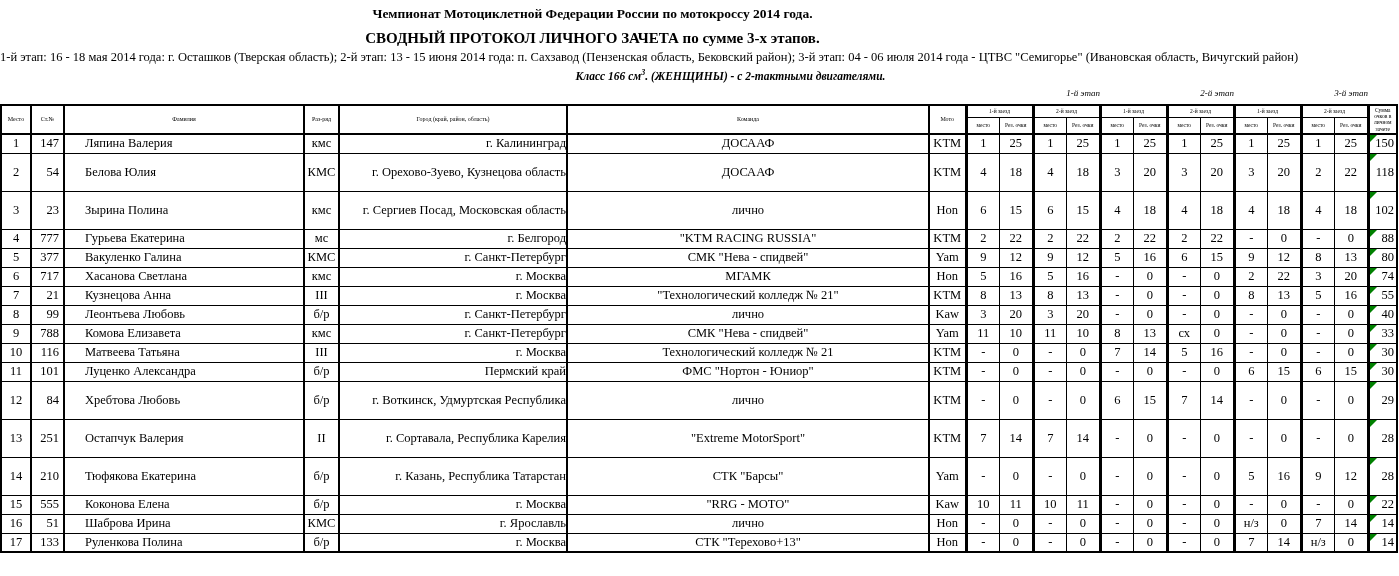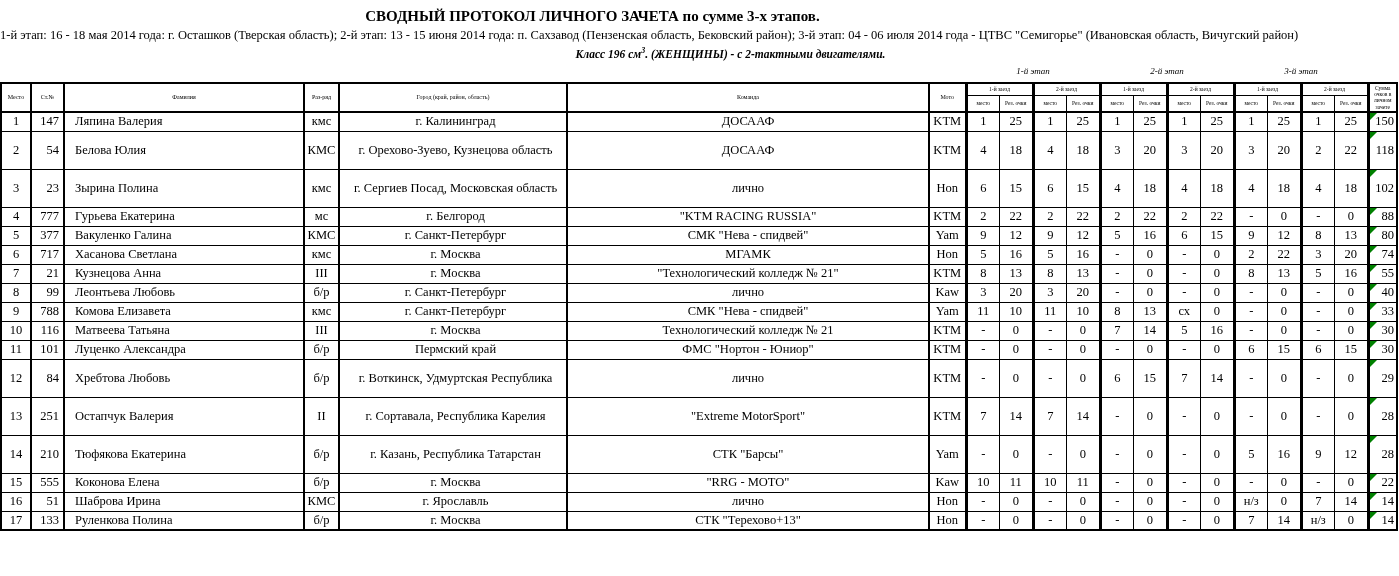--- a/index.html
+++ b/index.html
@@ -10,60 +10,61 @@
   }
   .titles { width:1185px; text-align:center; }
   .title1 { padding-top:6px; font-size:13.5px; font-weight:bold; }
   .title2 { padding-top:8px; font-size:15px; font-weight:bold; }
   .stages-info { margin-top:3px; font-size:12.5px; line-height:15px; width:1399px; }
   .class-line { margin-top:3px; padding-left:62px; text-align:center;
                 font-size:11.5px; font-weight:bold; font-style:italic; }
   .class-line sup { font-size:8px; }
   .stage-labels { display:flex; margin-top:6px; font-style:italic; font-size:9px; }
   .stage-labels .spacer { width:966px; }
-  .stage-label { width:134px; text-align:center; }
+  .stage-label { width:134px; text-align:right; }
 
   table { border-collapse:collapse; table-layout:fixed; width:1396px; margin-top:6px;
           border:2px solid #000; }
   th, td { border:1px solid #000; padding:0; overflow:hidden; }
   thead th { font-weight:normal; text-align:center; }
   thead tr.sub-row th { height:14px; }
   thead tr.grp-row th { height:10px; }
   thead th.h-left { font-size:6px; }
   .h-grp, .h-sub { font-size:5.5px; line-height:1.1; }
   .h-total { font-size:5.5px; line-height:1.15; padding:1px; }
   thead tr.sub-row th { border-bottom:2px solid #000; }
   thead th[rowspan] { border-bottom:2px solid #000; }
 
   tbody tr { height:19px; }
   tbody tr.tall { height:38px; }
   tbody td { font-size:12.5px; text-align:center; line-height:1.35; }
   .c-place { text-align:center; }
   .c-num   { text-align:right; padding-right:4px; border-left-width:2px; }
-  .c-name  { text-align:left; padding-left:10px; border-left-width:2px; }
+  .c-name  { text-align:left; padding-left:20px; border-left-width:2px; }
   .c-grade { border-left-width:2px; }
-  .c-city  { text-align:center; padding-left:5px; border-left-width:2px; }
+  .c-city  { text-align:right; padding-left:5px; border-left-width:2px; }
   .c-team  { border-left-width:2px; }
   .c-moto  { border-left-width:2px;text-align:center; }
   .pair-start { border-left-width:3px; }
   .v2 { border-left-width:2px; }
   .v3 { border-left-width:3px; }
   .c-total { position:relative; text-align:right; padding-right:2px; border-left-width:3px; }
   .tri { position:absolute; top:0; left:0; width:0; height:0;
          border-top:7px solid #008000; border-right:7px solid transparent; }
 </style>
 </head>
 <body>
 
 <div>
   <div class="titles">
+    <div class="title1">Чемпионат Мотоциклетной Федерации России по мотокроссу 2014 года.</div>
     <div class="title2">СВОДНЫЙ ПРОТОКОЛ  ЛИЧНОГО  ЗАЧЕТА по сумме 3-х этапов.</div>
   </div>
   <div class="stages-info">1-й этап: 16 - 18 мая 2014 года: г. Осташков (Тверская область); 2-й этап: 13 - 15 июня 2014 года: п. Сахзавод (Пензенская область, Бековский район); 3-й этап: 04 - 06 июля 2014 года - ЦТВС "Семигорье" (Ивановская область, Вичугский район)</div>
-  <div class="class-line"><span>Класс 196 см</span><sup>3</sup><span>. (ЖЕНЩИНЫ) - с 2-тактными двигателями.</span></div>
+  <div class="class-line"><span>Класс 166 см</span><sup>3</sup><span>. (ЖЕНЩИНЫ) - с 2-тактными двигателями.</span></div>
 </div>
 
 <div class="stage-labels">
   <div class="spacer"></div>
   <div class="stage-label">1-й этап</div>
   <div class="stage-label">2-й этап</div>
   <div class="stage-label">3-й этап</div>
 </div>
 
 <table>

